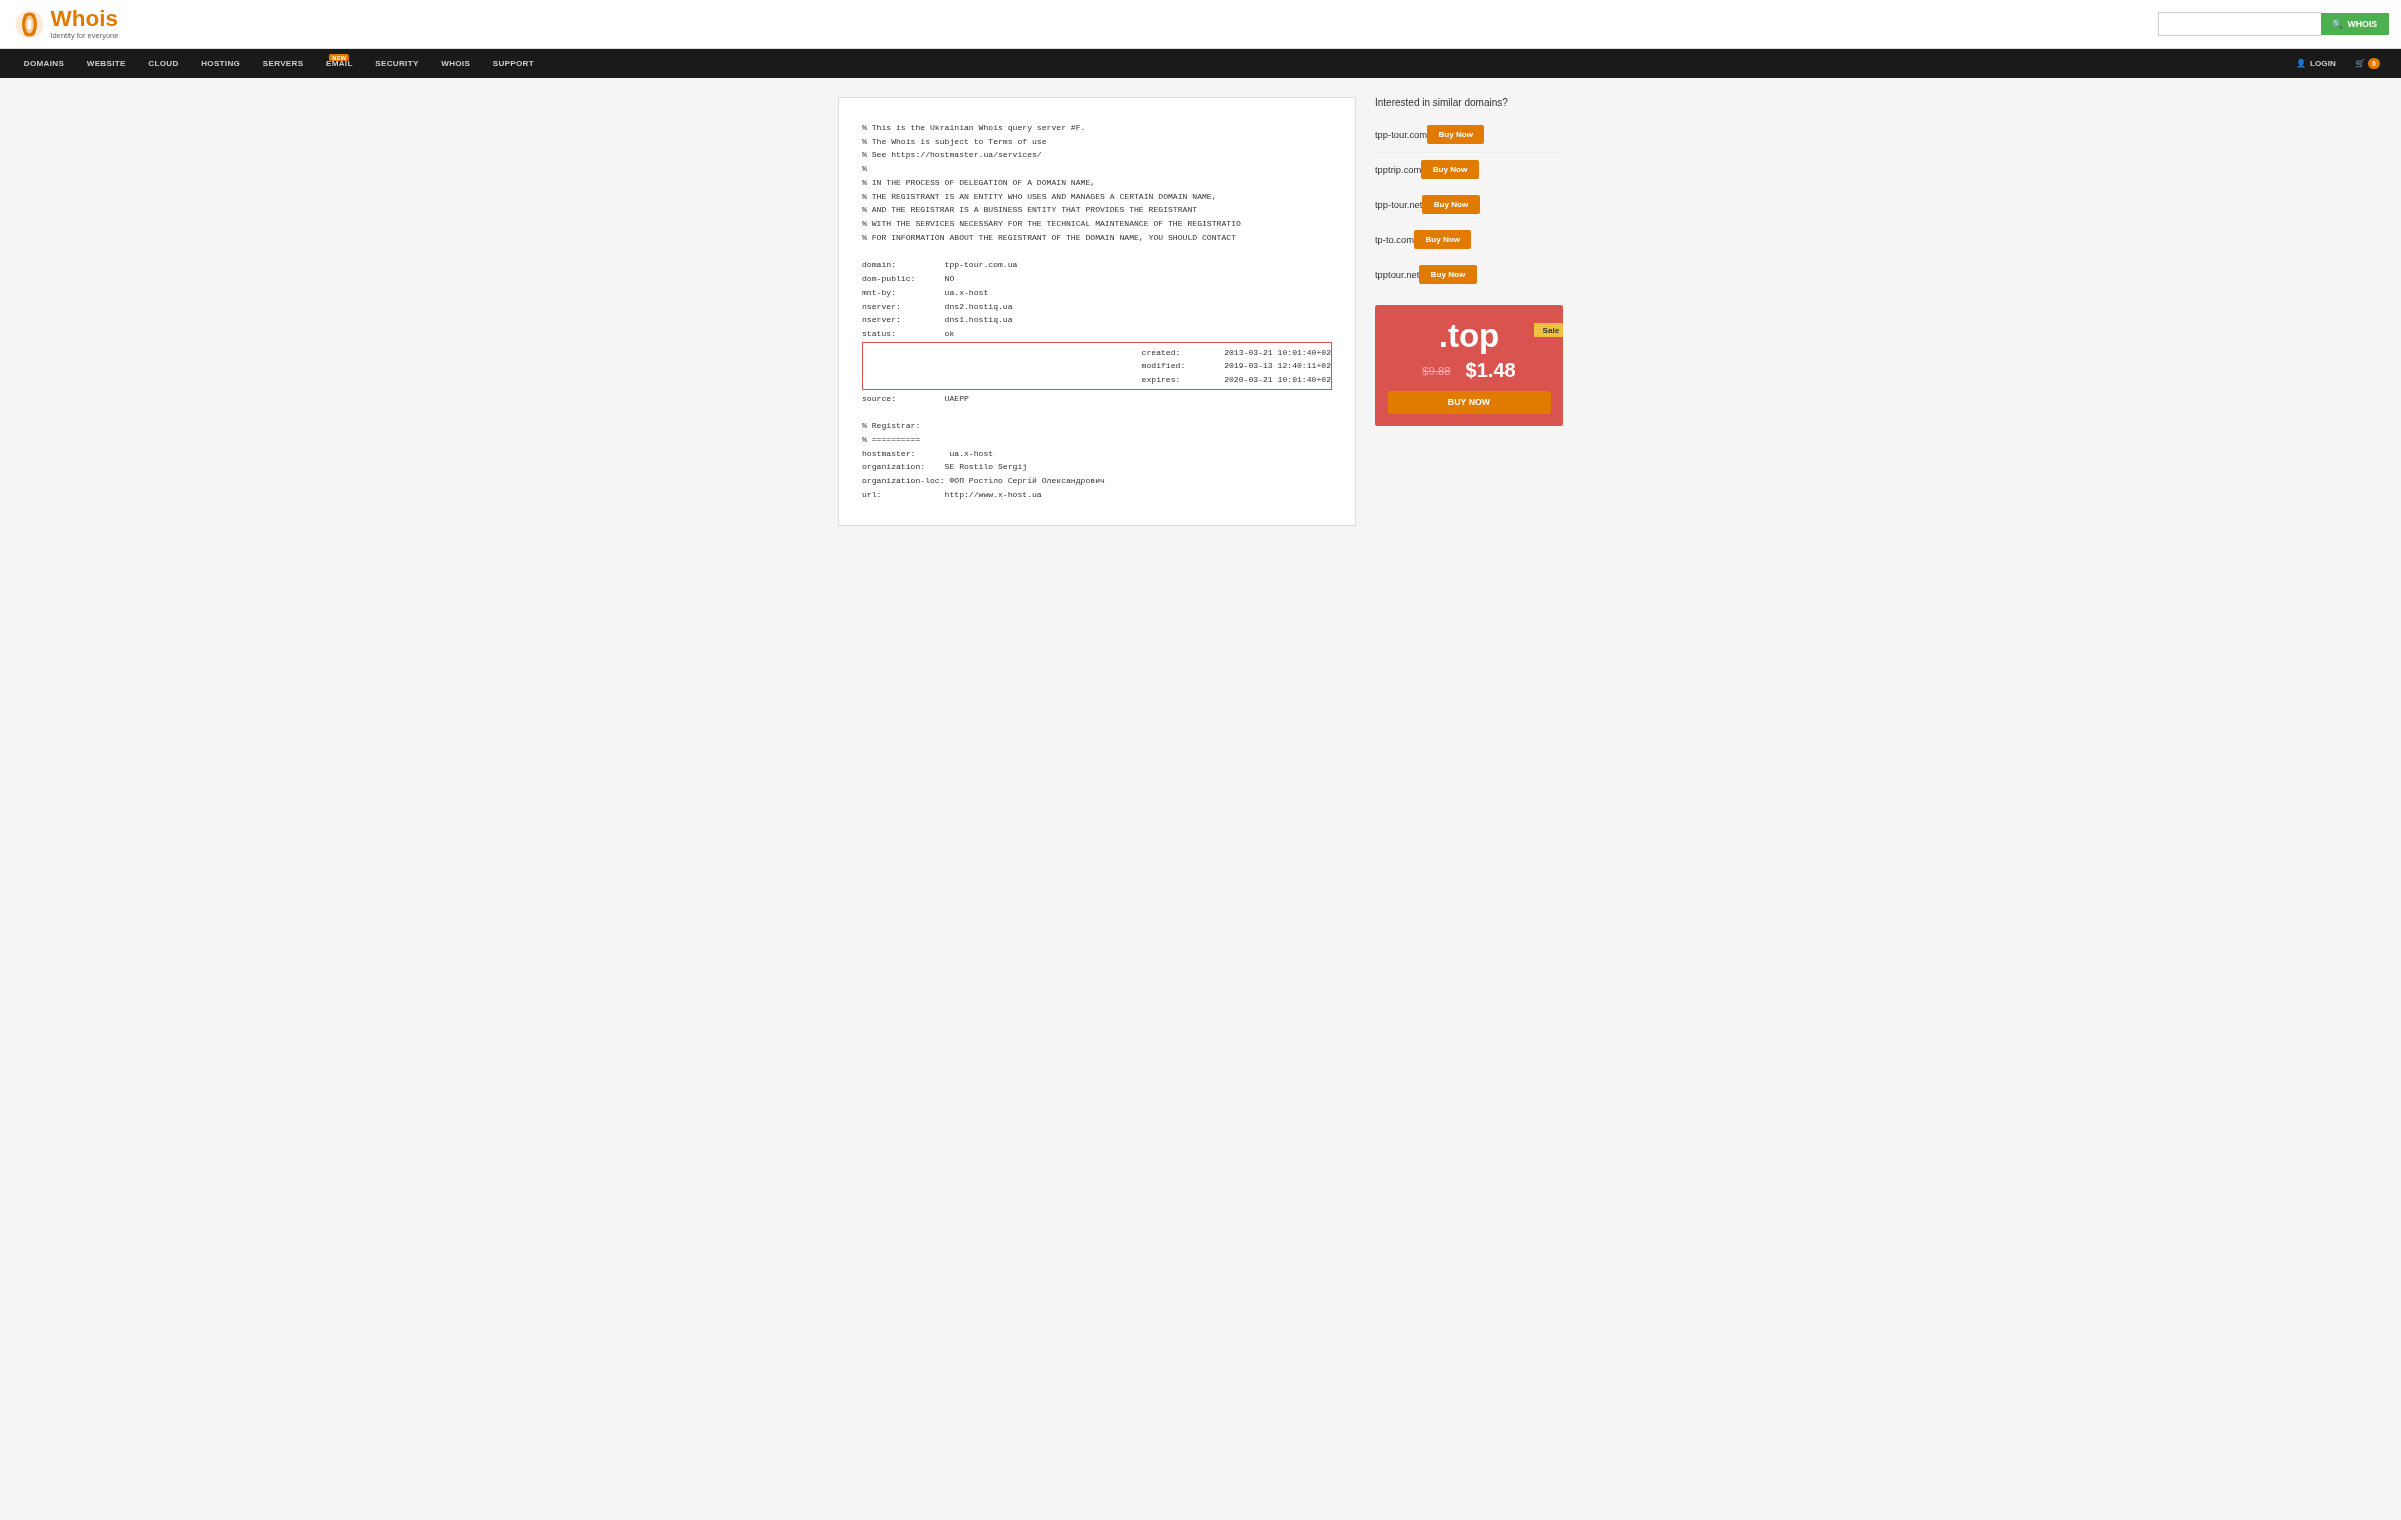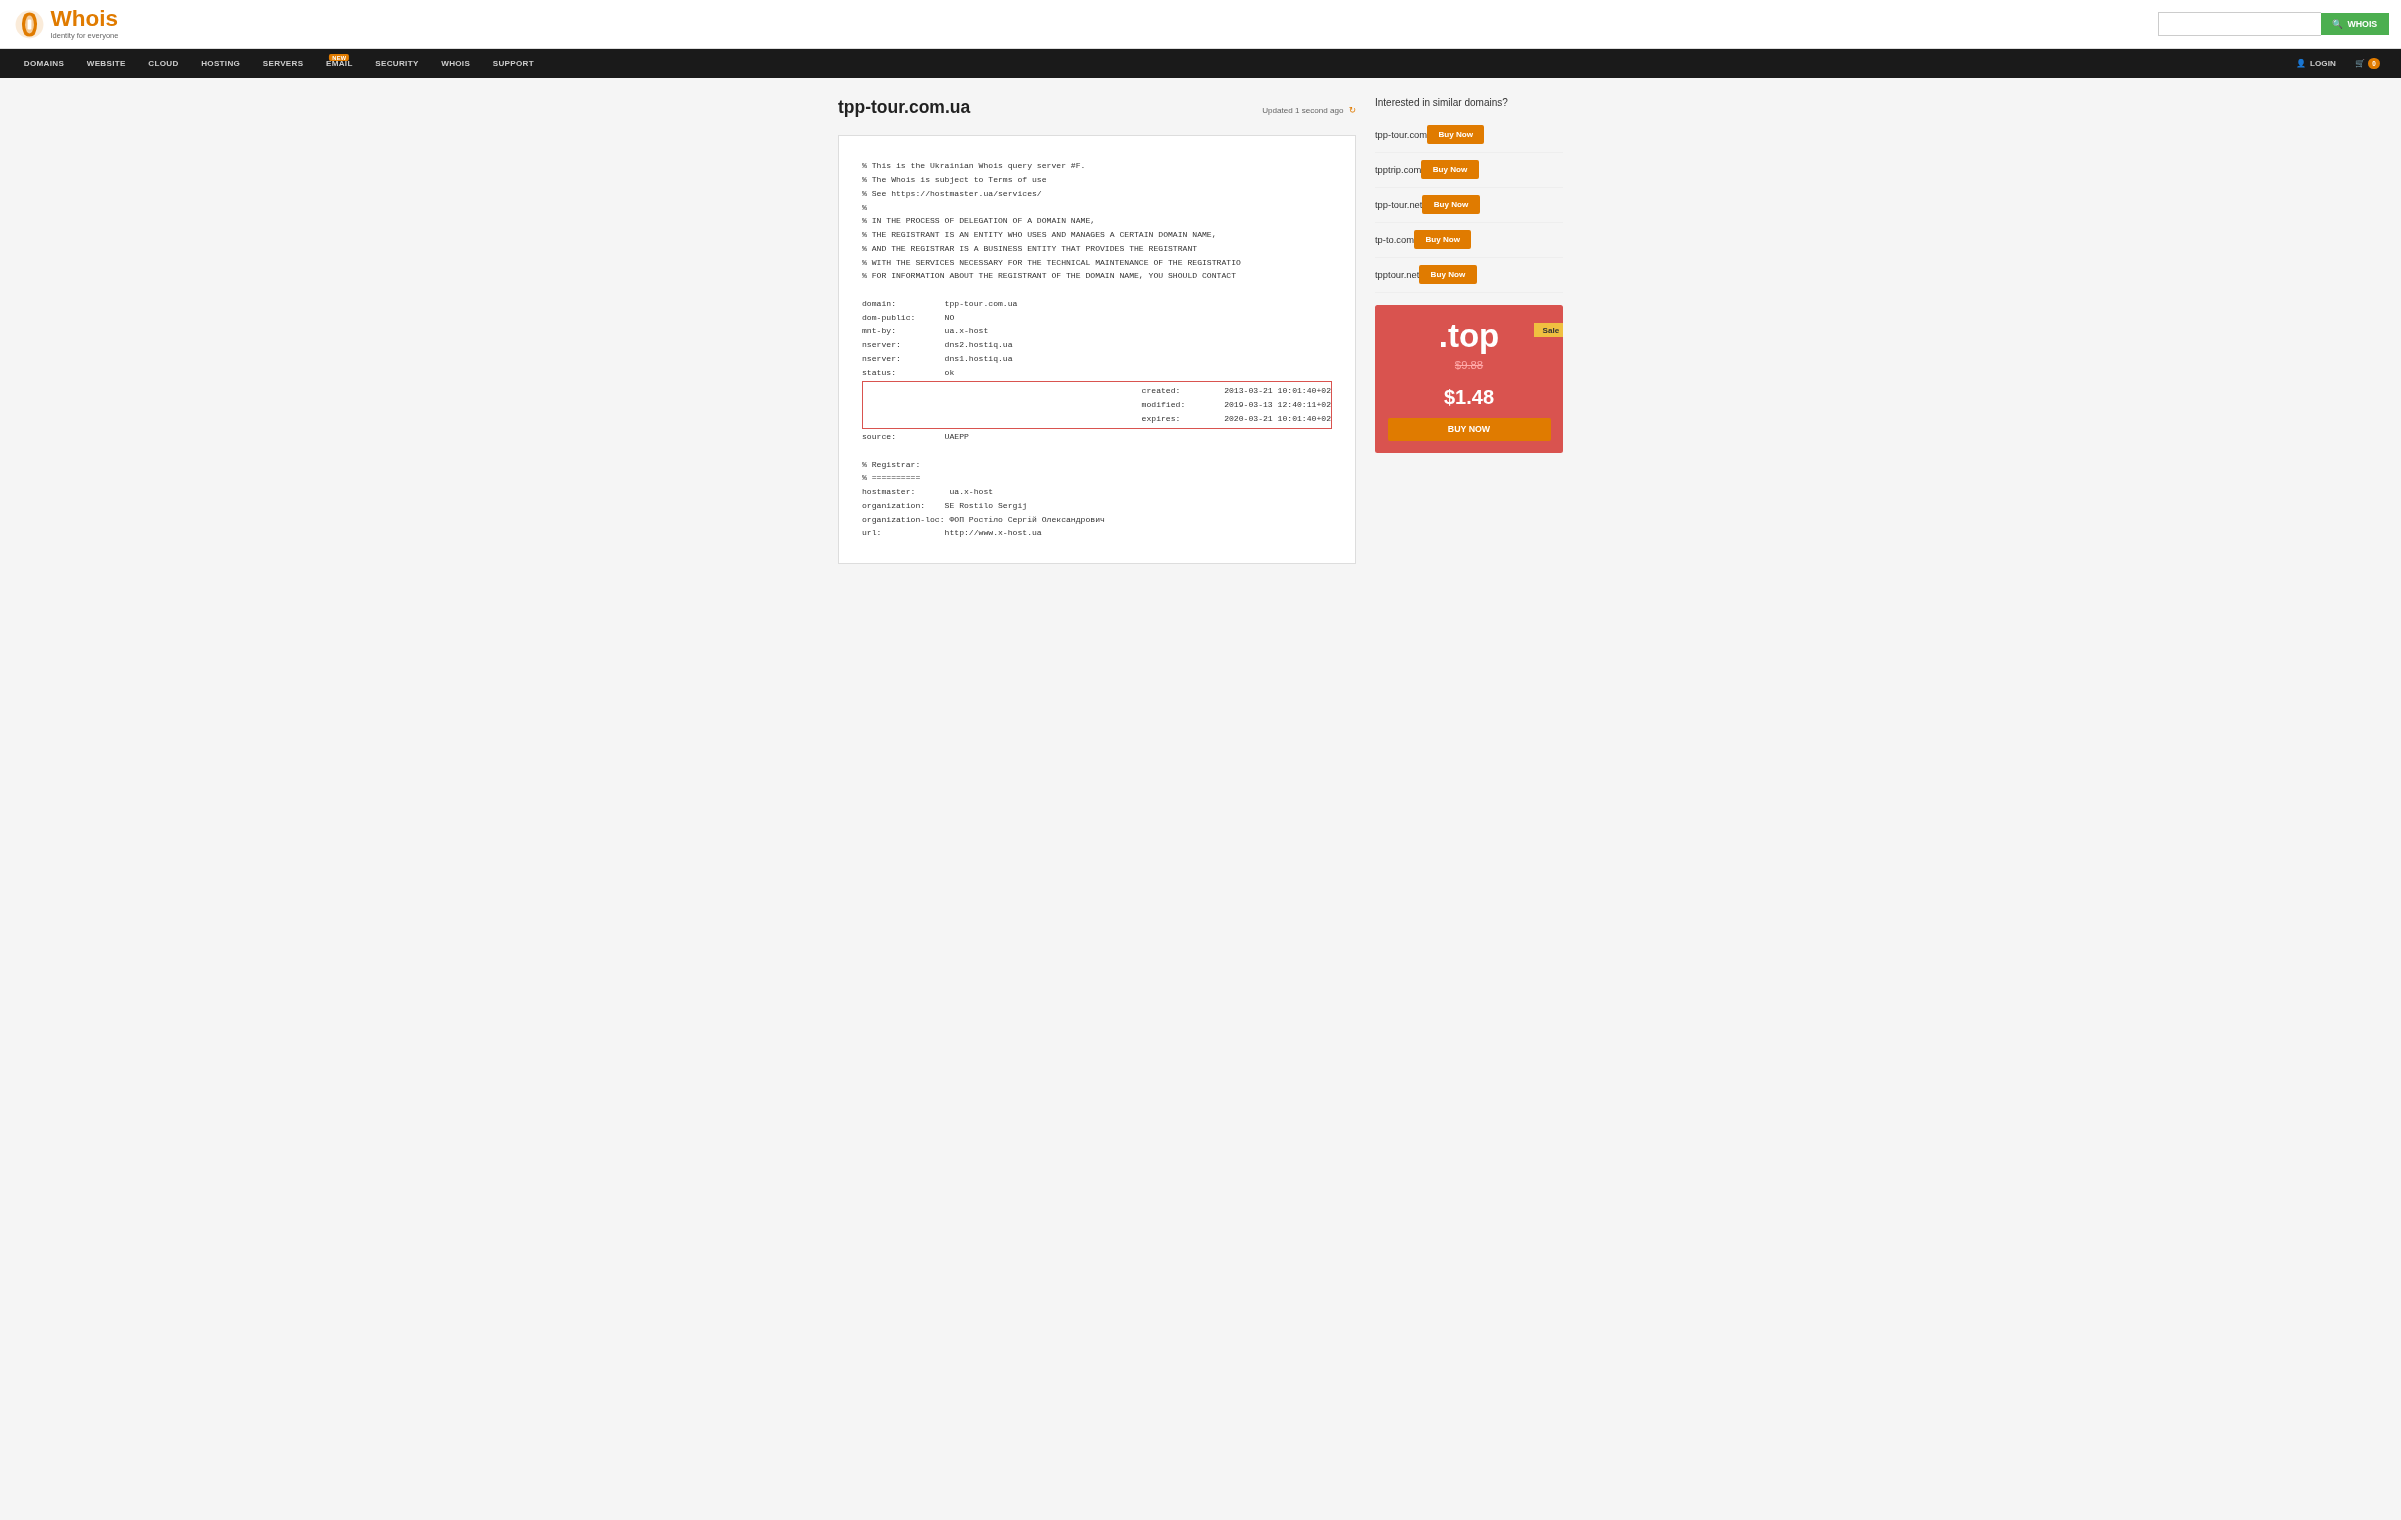--- a/index.html
+++ b/index.html
@@ -246,21 +246,20 @@
       color: #fff;
       font-weight: bold;
       line-height: 1.1;
     }
     .sale-price-row {
       display: flex;
       align-items: center;
       justify-content: center;
       gap: 15px;
       margin-top: 5px;
-      flex-direction: column;
     }
     .sale-old-price {
       color: #ffaaaa;
       font-size: 11.3px;
       text-decoration: line-through;
     }
     .sale-new-price {
       color: #fff;
       font-size: 20px;
       font-weight: bold;
@@ -323,27 +322,20 @@
     </div>
     <div class="nav-cart">
       <span>🛒</span>
       <span class="cart-badge">0</span>
     </div>
   </div>
 </nav>
 
 <div class="main">
   <div class="content-left">
-    <div class="domain-header-row">
-      <h1 class="domain-title">tpp-tour.com.ua</h1>
-      <div class="updated-line">
-        <span>Updated 1 second ago</span>
-        <span class="refresh-icon">↻</span>
-      </div>
-    </div>
 
     <div class="whois-box">
       <div class="whois-line">% This is the Ukrainian Whois query server #F.</div>
       <div class="whois-line">% The Whois is subject to Terms of use</div>
       <div class="whois-line">% See https://hostmaster.ua/services/</div>
       <div class="whois-line">%</div>
       <div class="whois-line">% IN THE PROCESS OF DELEGATION OF A DOMAIN NAME,</div>
       <div class="whois-line">% THE REGISTRANT IS AN ENTITY WHO USES AND MANAGES A CERTAIN DOMAIN NAME,</div>
       <div class="whois-line">% AND THE REGISTRAR IS A BUSINESS ENTITY THAT PROVIDES THE REGISTRANT</div>
       <div class="whois-line">% WITH THE SERVICES NECESSARY FOR THE TECHNICAL MAINTENANCE OF THE REGISTRATIO</div>

